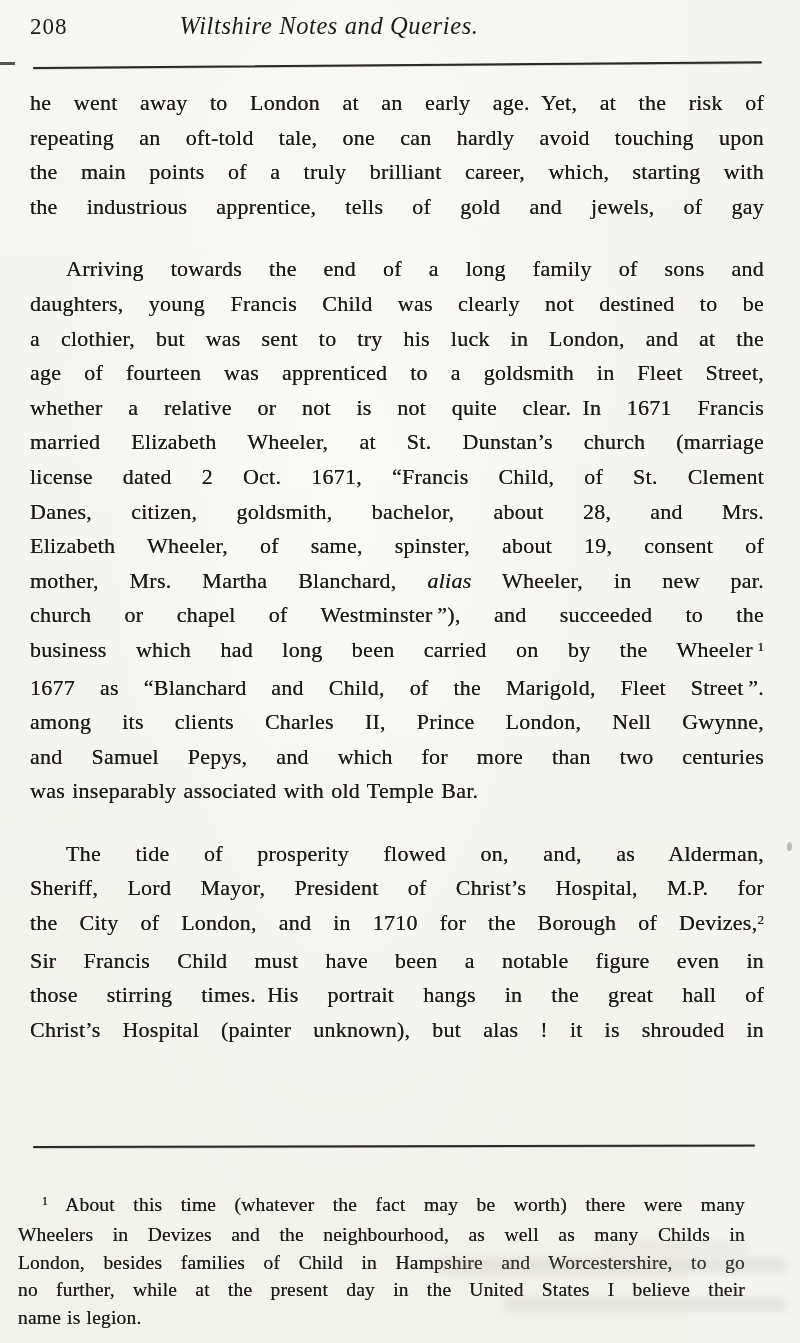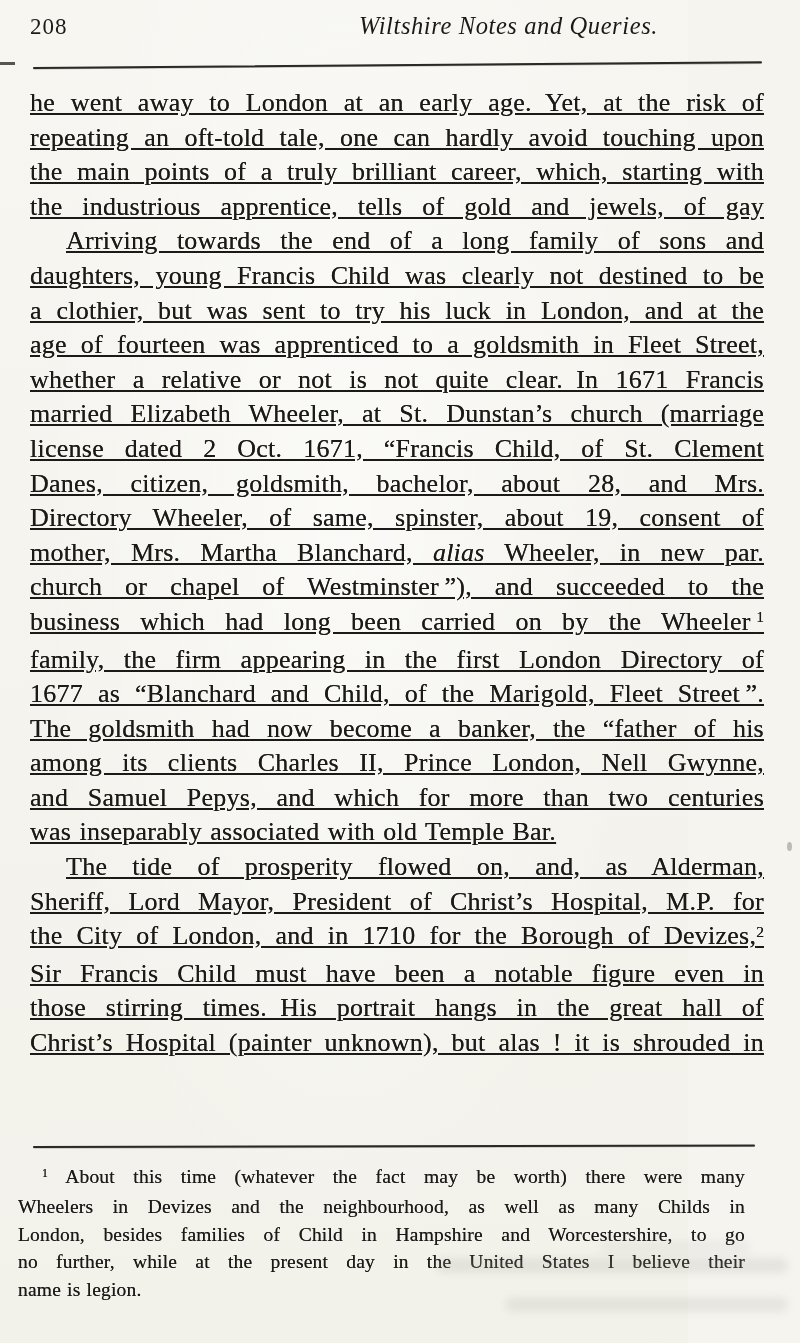--- a/index.html
+++ b/index.html
@@ -17,21 +17,21 @@
       radial-gradient(ellipse at 50% 38%, rgba(255,255,255,0.55), rgba(255,255,255,0) 65%),
       linear-gradient(175deg, #f7f6f1 0%, #f4f3ed 55%, #f2f1ea 100%);
   }
   
   .pagenum {
     position: absolute; left: 30px; top: 14px;
     font-size: 23px; letter-spacing: 1px;
   }
   .running-title {
     position: absolute; left: 0; right: 30px; top: 12px;
-    text-align: right;
+    text-align: center;
     font-style: italic;
     font-size: 24.5px;
     letter-spacing: 0.6px;
   }
   .rule {
     position: absolute;
     background: #2b2926;
     height: 2.4px;
     border-radius: 1px;
     box-shadow: 0 0.6px 0.6px rgba(43,41,38,0.35);
@@ -44,34 +44,33 @@
     left: 33px; top: 1146px; width: 722px;
     transform: rotate(-0.12deg); transform-origin: left center;
   }
   .edge-dash {
     position: absolute; left: 0; top: 62px; width: 15px; height: 3px;
     background: #3a3835; opacity: 0.85;
   }
   
   .body-text {
     position: absolute; left: 30px; top: 86px; width: 734px;
-    font-size: 26px;
+    font-size: 22px;
     line-height: 34.6px;
     letter-spacing: 0.25px;
     word-spacing: 1.5px;
     text-shadow: 0 0 0.5px rgba(25,22,20,0.85);
-    text-decoration: underline;
   }
   .line {
     text-align: justify;
     text-align-last: justify;
     white-space: normal;
   }
   .line.last { text-align-last: left; }
-  .line.indent { text-indent: 36px; }
+  .line.indent { text-indent: 36px; margin-top: 28px; }
   .it { font-style: italic; }
   .sup {
     font-size: 60%;
     position: relative; top: -0.48em;
     letter-spacing: 0;
   }
   
   .footnotes {
     position: absolute; left: 18px; top: 1163px; width: 727px;
     font-size: 19.5px;
@@ -115,27 +114,25 @@
       <div class="line"><span>the main points of a truly brilliant career, which, starting with</span></div>
       <div class="line"><span>the industrious apprentice, tells of gold and jewels, of gay</span></div>
       <div class="line indent"><span>Arriving towards the end of a long family of sons and</span></div>
       <div class="line"><span>daughters, young Francis Child was clearly not destined to be</span></div>
       <div class="line"><span>a clothier, but was sent to try his luck in London, and at the</span></div>
       <div class="line"><span>age of fourteen was apprenticed to a goldsmith in Fleet Street,</span></div>
       <div class="line"><span>whether a relative or not is not quite clear. In 1671 Francis</span></div>
       <div class="line"><span>married Elizabeth Wheeler, at St. Dunstan’s church (marriage</span></div>
       <div class="line"><span>license dated 2 Oct. 1671, “Francis Child, of St. Clement</span></div>
       <div class="line"><span>Danes, citizen, goldsmith, bachelor, about 28, and Mrs.</span></div>
-      <div class="line"><span>Directory Wheeler, of same, spinster, about 19, consent of</span></div>
+      <div class="line"><span>Elizabeth Wheeler, of same, spinster, about 19, consent of</span></div>
       <div class="line"><span>mother, Mrs. Martha Blanchard, </span><span class="it">alias</span><span> Wheeler, in new par.</span></div>
       <div class="line"><span>church or chapel of Westminster ”), and succeeded to the</span></div>
       <div class="line"><span>business which had long been carried on by the Wheeler </span><span class="sup">1</span></div>
-      <div class="line"><span>family, the firm appearing in the first London Directory of</span></div>
       <div class="line"><span>1677 as “Blanchard and Child, of the Marigold, Fleet Street ”.</span></div>
-      <div class="line"><span>The goldsmith had now become a banker, the “father of his</span></div>
       <div class="line"><span>among its clients Charles II, Prince London, Nell Gwynne,</span></div>
       <div class="line"><span>and Samuel Pepys, and which for more than two centuries</span></div>
       <div class="line last"><span>was inseparably associated with old Temple Bar.</span></div>
       <div class="line indent"><span>The tide of prosperity flowed on, and, as Alderman,</span></div>
       <div class="line"><span>Sheriff, Lord Mayor, President of Christ’s Hospital, M.P. for</span></div>
       <div class="line"><span>the City of London, and in 1710 for the Borough of Devizes,</span><span class="sup">2</span></div>
       <div class="line"><span>Sir Francis Child must have been a notable figure even in</span></div>
       <div class="line"><span>those stirring times. His portrait hangs in the great hall of</span></div>
       <div class="line"><span>Christ’s Hospital (painter unknown), but alas ! it is shrouded in</span></div>
     </div>

